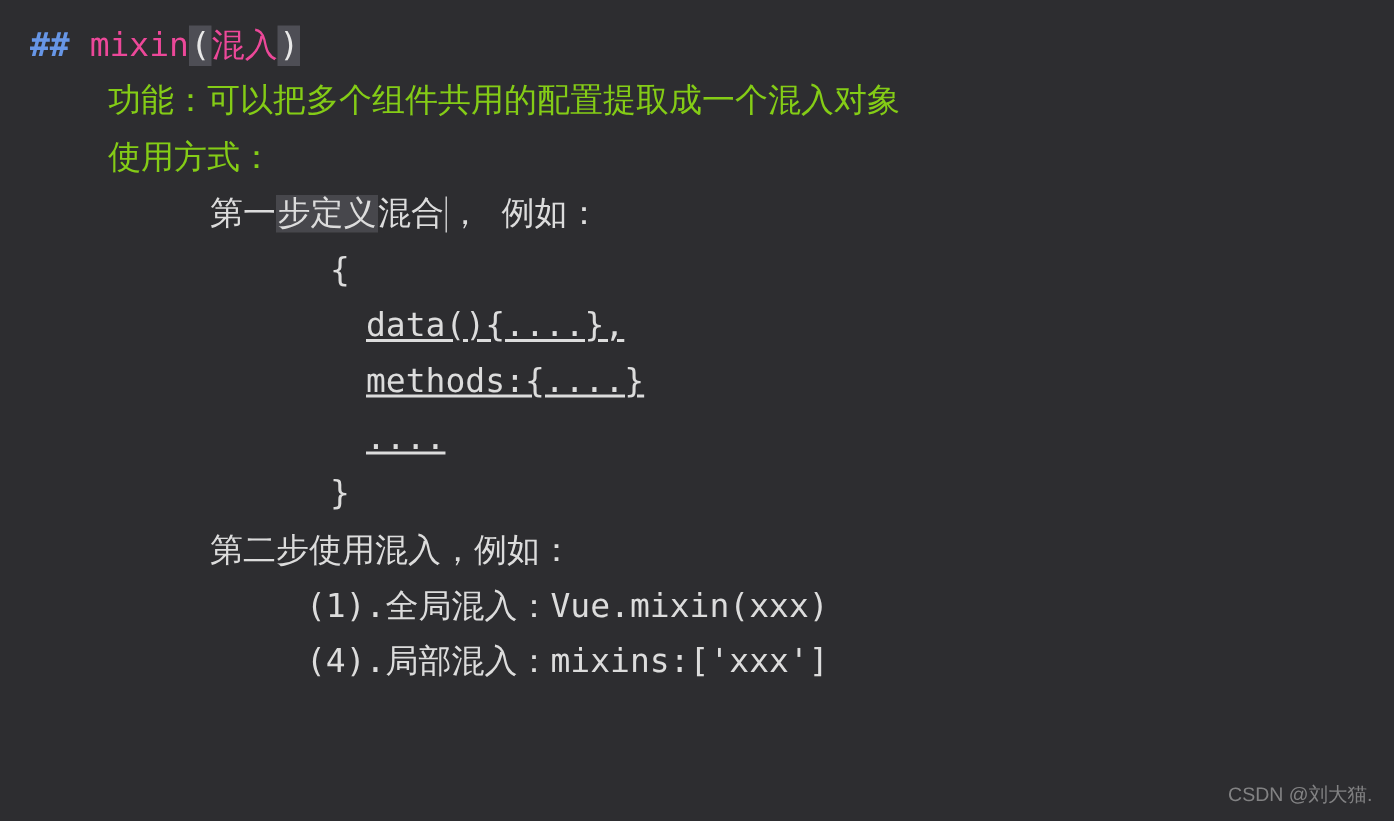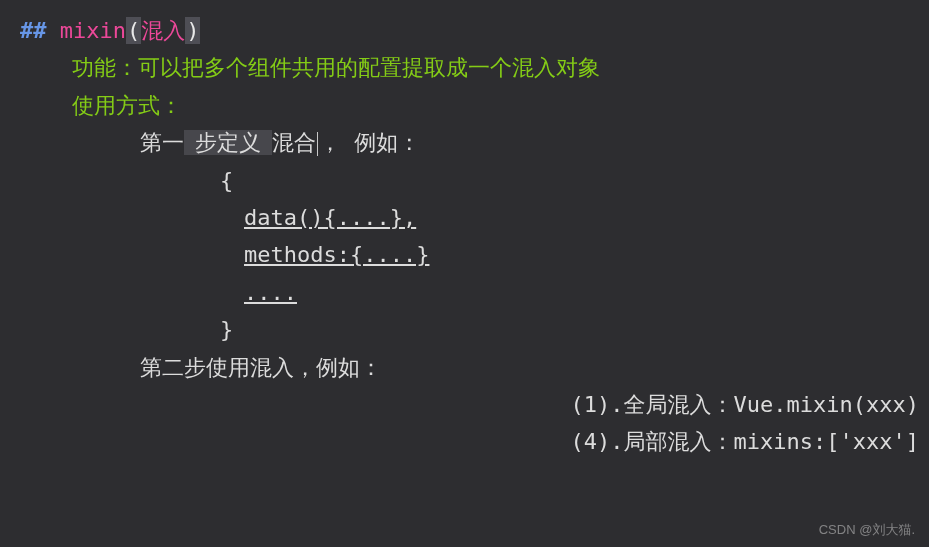--- a/index.html
+++ b/index.html
@@ -51,25 +51,24 @@
     }
     .code-line {
       margin-left: 234px;
       color: #dcdcdc;
       font-family: Consolas, monospace;
       text-decoration: underline;
     }
     .sub {
       margin-left: 194px;
       color: #dcdcdc;
-      text-align: right;
     }
     .hl {
       background: rgba(120,120,130,0.35);
-      padding: 0 11px;
+      padding: 0 1px;
     }
     .cursor {
       display: inline-block;
       width: 1px;
       height: 24px;
       background: #c8c8c8;
       vertical-align: middle;
       margin: 0 1px;
     }
     .watermark {

